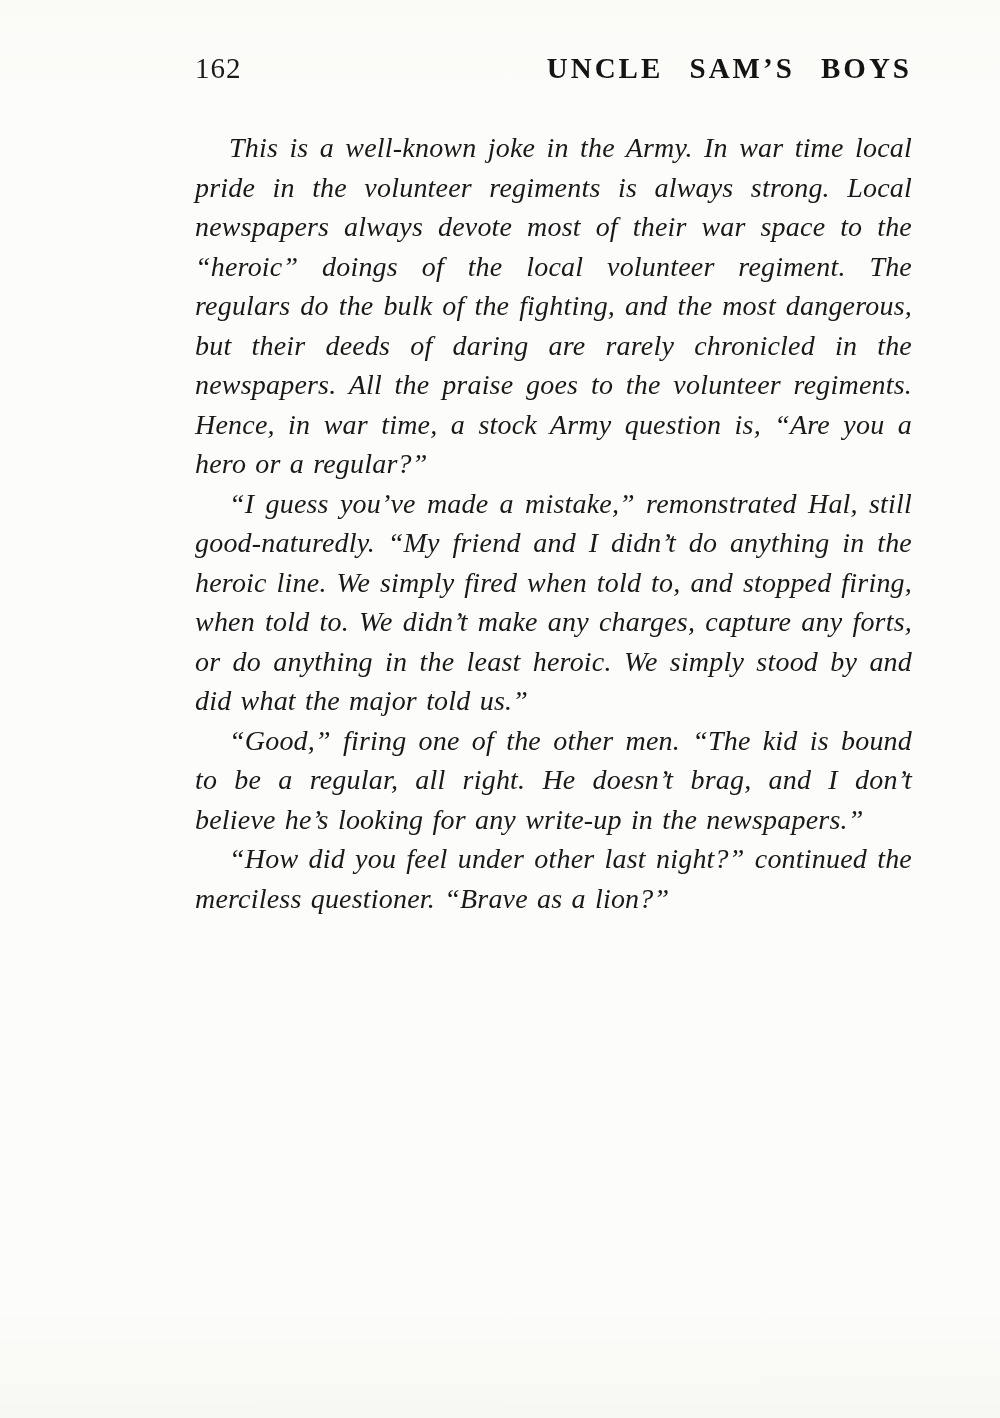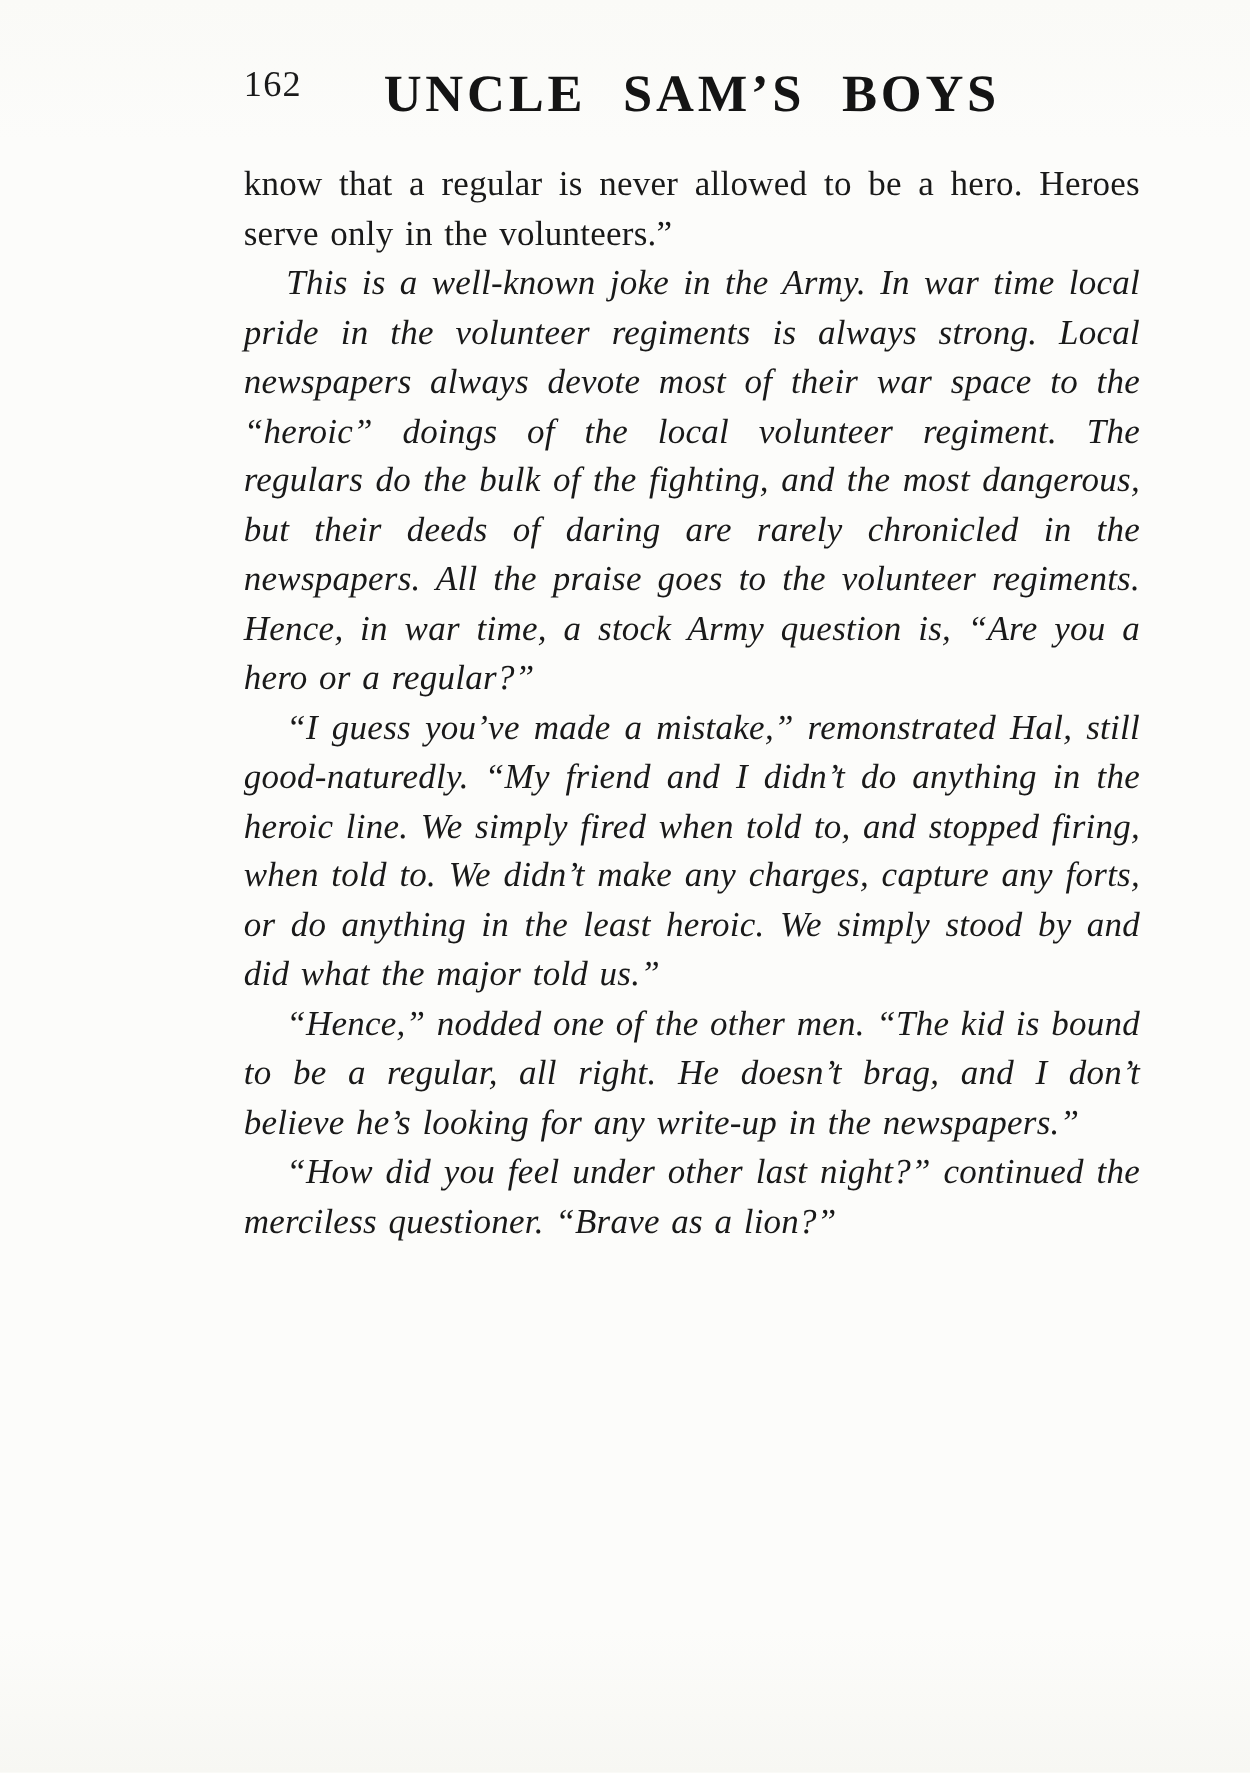--- a/index.html
+++ b/index.html
@@ -28,22 +28,22 @@
   }
   .page-number {
     font-size: 29px;
     letter-spacing: 1px;
     color: #1a1a1a;
   }
   .running-title {
     position: absolute;
     left: 0;
     right: 0;
-    text-align: center;
-    font-size: 42px;
+    text-align: right;
+    font-size: 29px;
     font-weight: 600;
     letter-spacing: 3px;
     word-spacing: 16px;
     color: #141414;
     white-space: nowrap;
   }
   .body-text {
     width: 100%;
   }
   .body-text p.para {
@@ -64,19 +64,18 @@
 </head>
 <body>
 
 <div class="page">
   <header class="page-header">
     <span class="page-number">162</span>
     <span class="running-title">UNCLE SAM’S BOYS</span>
   </header>
 
   <main class="body-text">
-      <p class="para">know that a regular is never allowed to be a hero.  Heroes serve only in the volunteers.”</p>
       <p class="para indent">This is a well-known joke in the Army.  In war time local pride in the volunteer regiments is always strong.  Local newspapers always devote most of their war space to the “heroic” doings of the local volunteer regiment.  The regulars do the bulk of the fighting, and the most dangerous, but their deeds of daring are rarely chronicled in the newspapers.  All the praise goes to the volunteer regiments.  Hence, in war time, a stock Army question is, “Are you a hero or a regular?”</p>
       <p class="para indent">“I guess you’ve made a mistake,” remonstrated Hal, still good-naturedly.  “My friend and I didn’t do anything in the heroic line.  We simply fired when told to, and stopped firing, when told to.   We didn’t make any charges, capture any forts, or do anything in the least heroic.  We simply stood by and did what the major told us.”</p>
-      <p class="para indent">“Hence,” nodded one of the other men.  “The kid is bound to be a regular, all right.   He doesn’t brag, and I don’t believe he’s looking for any write-up in the newspapers.”</p>
+      <p class="para indent">“Good,” firing one of the other men.  “The kid is bound to be a regular, all right.   He doesn’t brag, and I don’t believe he’s looking for any write-up in the newspapers.”</p>
       <p class="para indent">“How did you feel under other last night?” continued the merciless questioner.  “Brave as a lion?”</p>
     </main>
 </div>
 
 </body></html>

